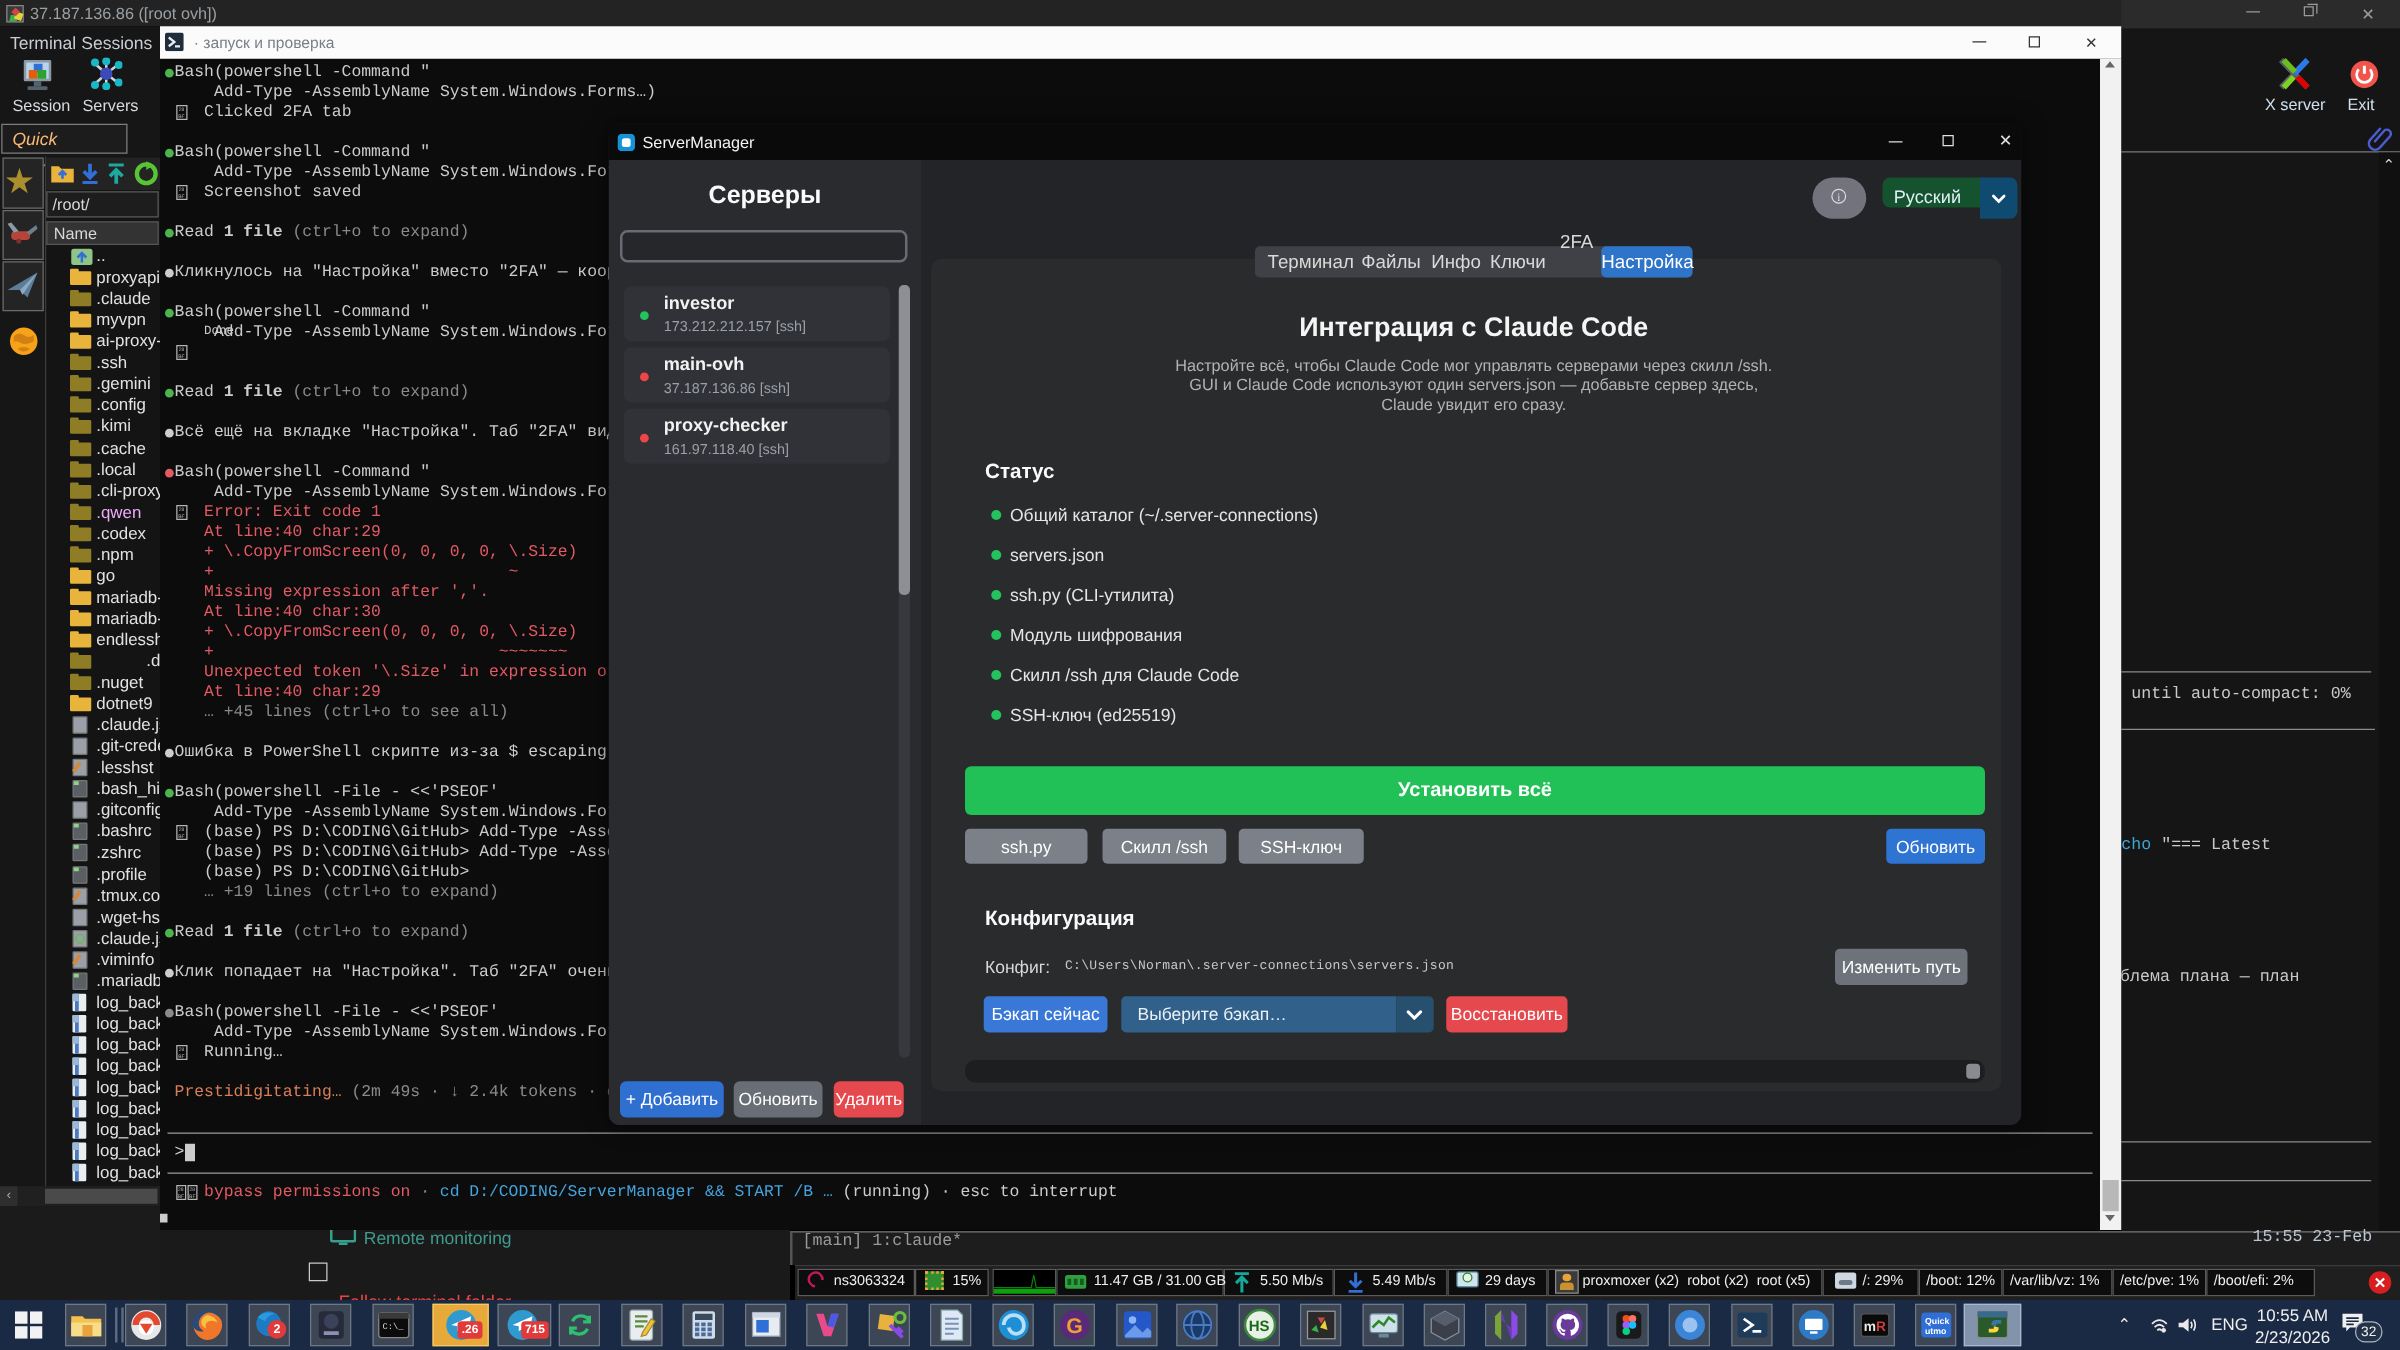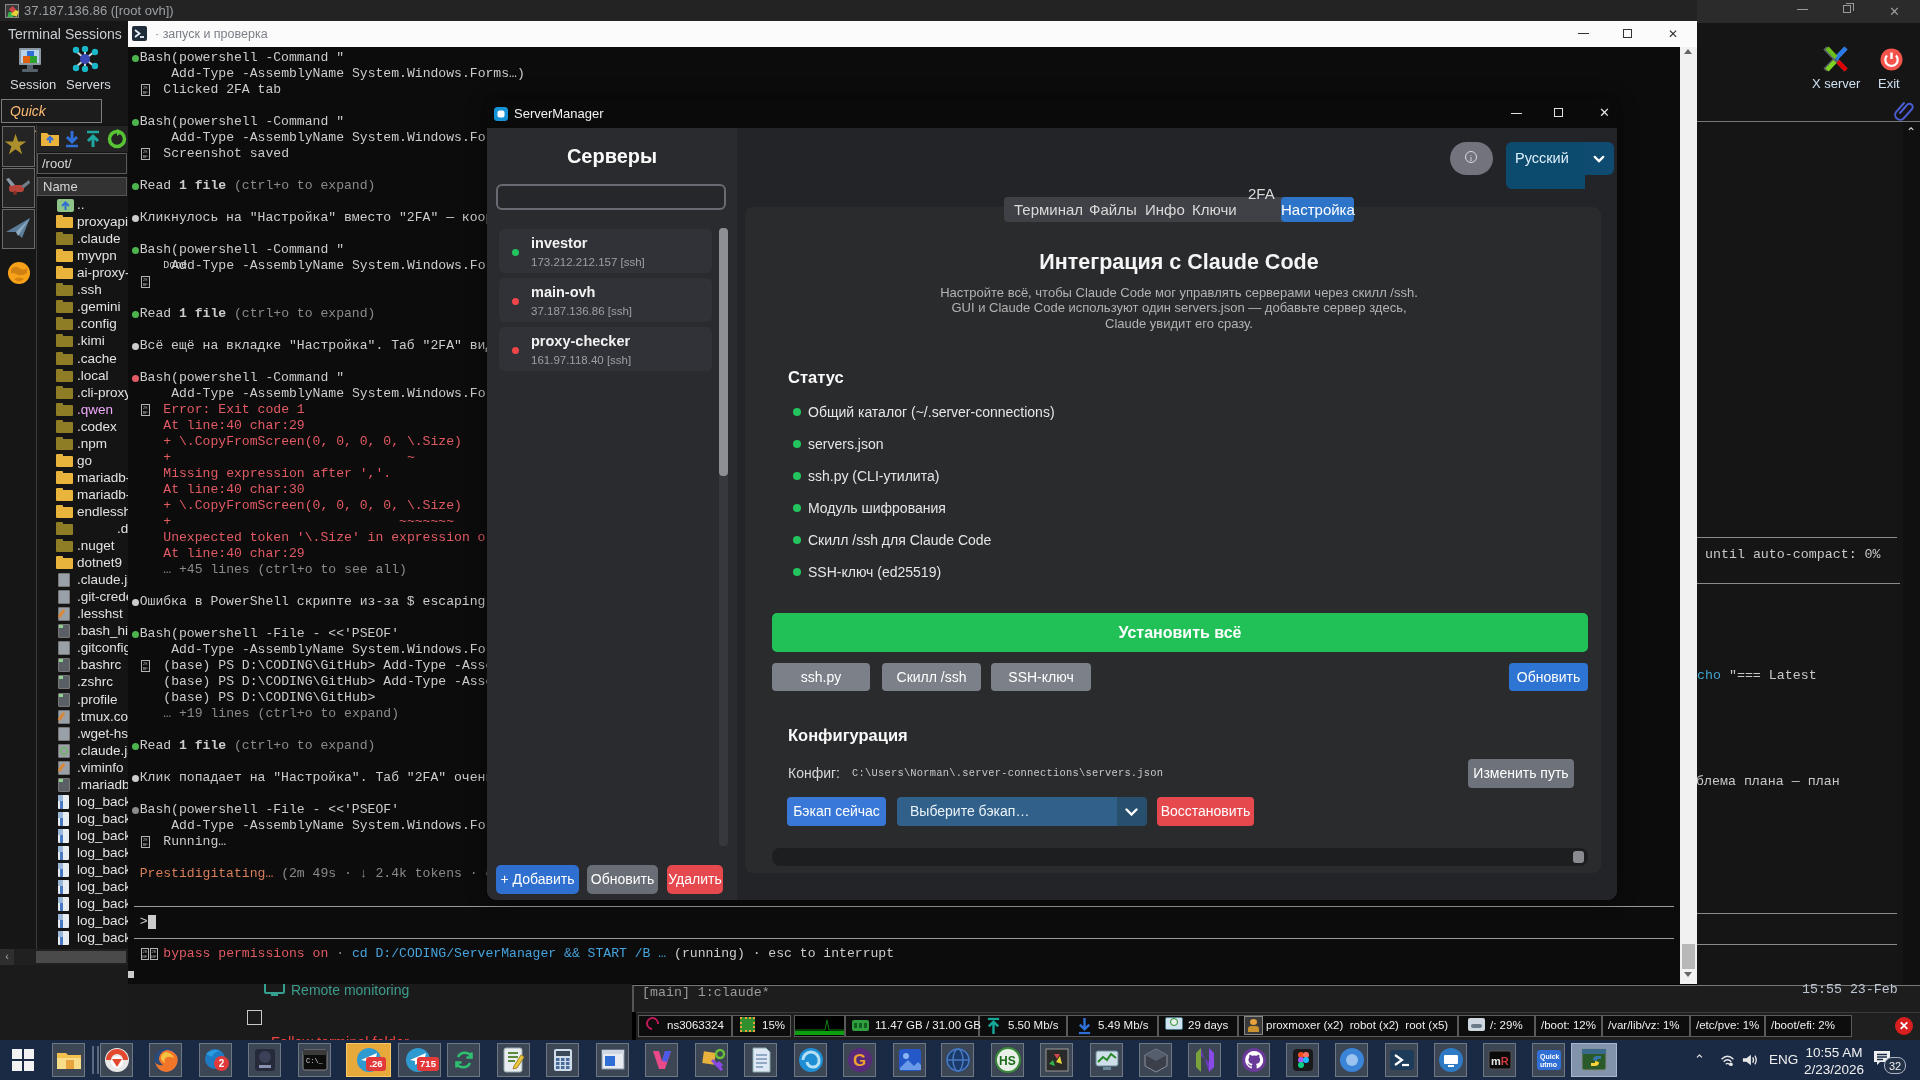--- a/index.html
+++ b/index.html
@@ -661,21 +661,21 @@
 <div class="abs" style="left:44px;top:234px;font-size:14.5px;font-weight:bold;color:#f2f2f2;">proxy-checker</div>
 <div class="abs" style="left:44px;top:255px;font-size:11.5px;color:#9ba0a6;">161.97.118.40 [ssh]</div>
 <div class="abs" style="left:232px;top:129px;width:9px;height:618px;background:#37383d;border-radius:4px;"></div>
 <div class="abs" style="left:232px;top:129px;width:9px;height:248px;background:#8e8f94;border-radius:4px;"></div>
 <div class="abs" style="left:9px;top:766px;width:83px;height:29px;background:#2e6fd0;border-radius:5px;color:#fff;font-size:14px;text-align:center;line-height:29px;">+ Добавить</div>
 <div class="abs" style="left:100px;top:766px;width:71px;height:29px;background:#696e76;border-radius:5px;color:#fff;font-size:14px;text-align:center;line-height:29px;">Обновить</div>
 <div class="abs" style="left:180px;top:766px;width:56px;height:29px;background:#e5484d;border-radius:5px;color:#fff;font-size:14px;text-align:center;line-height:29px;overflow:hidden;">Удалить</div>
 <div class="abs" style="left:250px;top:29px;width:880px;height:772px;background:#232428;"></div>
 <div class="abs" style="left:963px;top:43px;width:43px;height:33px;background:#72737d;border-radius:17px;"></div>
 <div class="abs" style="left:978px;top:52px;width:12px;height:12px;border:1.5px solid #d8dce2;border-radius:50%;color:#d8dce2;font-size:9px;text-align:center;line-height:12px;font-family:&quot;Liberation Serif&quot;,serif;">i</div>
-<div class="abs" style="left:1019px;top:43px;width:79px;height:47px;background:#0c4a6e;border-radius:6px 0 0 6px;color:#dff0fa;font-size:14.5px;line-height:33px;padding-left:9px;">Русский</div>
+<div class="abs" style="left:1019px;top:43px;width:79px;height:24px;background:#14532d;border-radius:6px 0 0 6px;color:#dff0fa;font-size:14.5px;line-height:33px;padding-left:9px;">Русский</div>
 <div class="abs" style="left:1097px;top:43px;width:30px;height:33px;background:#0f4a70;border-radius:0 6px 6px 0;"></div>
 <svg class="abs" style="left:1106px;top:56px;" width="12" height="8" viewBox="0 0 14 9">
       <path d="M2 2 L7 7 L12 2" stroke="#fff" stroke-width="2.6" fill="none" stroke-linecap="round"></path>
     </svg>
 <div class="abs" style="left:258px;top:108px;width:856px;height:666px;background:#2a2b2d;border-radius:8px;"></div>
 <div class="abs" style="left:517px;top:98px;width:350px;height:25px;background:#404146;border-radius:4px;"></div>
 <div class="abs" style="left:527px;top:102px;font-size:15px;color:#d9d9d9;">Терминал</div>
 <div class="abs" style="left:602px;top:102px;font-size:15px;color:#d9d9d9;">Файлы</div>
 <div class="abs" style="left:658px;top:102px;font-size:15px;color:#d9d9d9;">Инфо</div>
 <div class="abs" style="left:705px;top:102px;font-size:15px;color:#d9d9d9;">Ключи</div>

